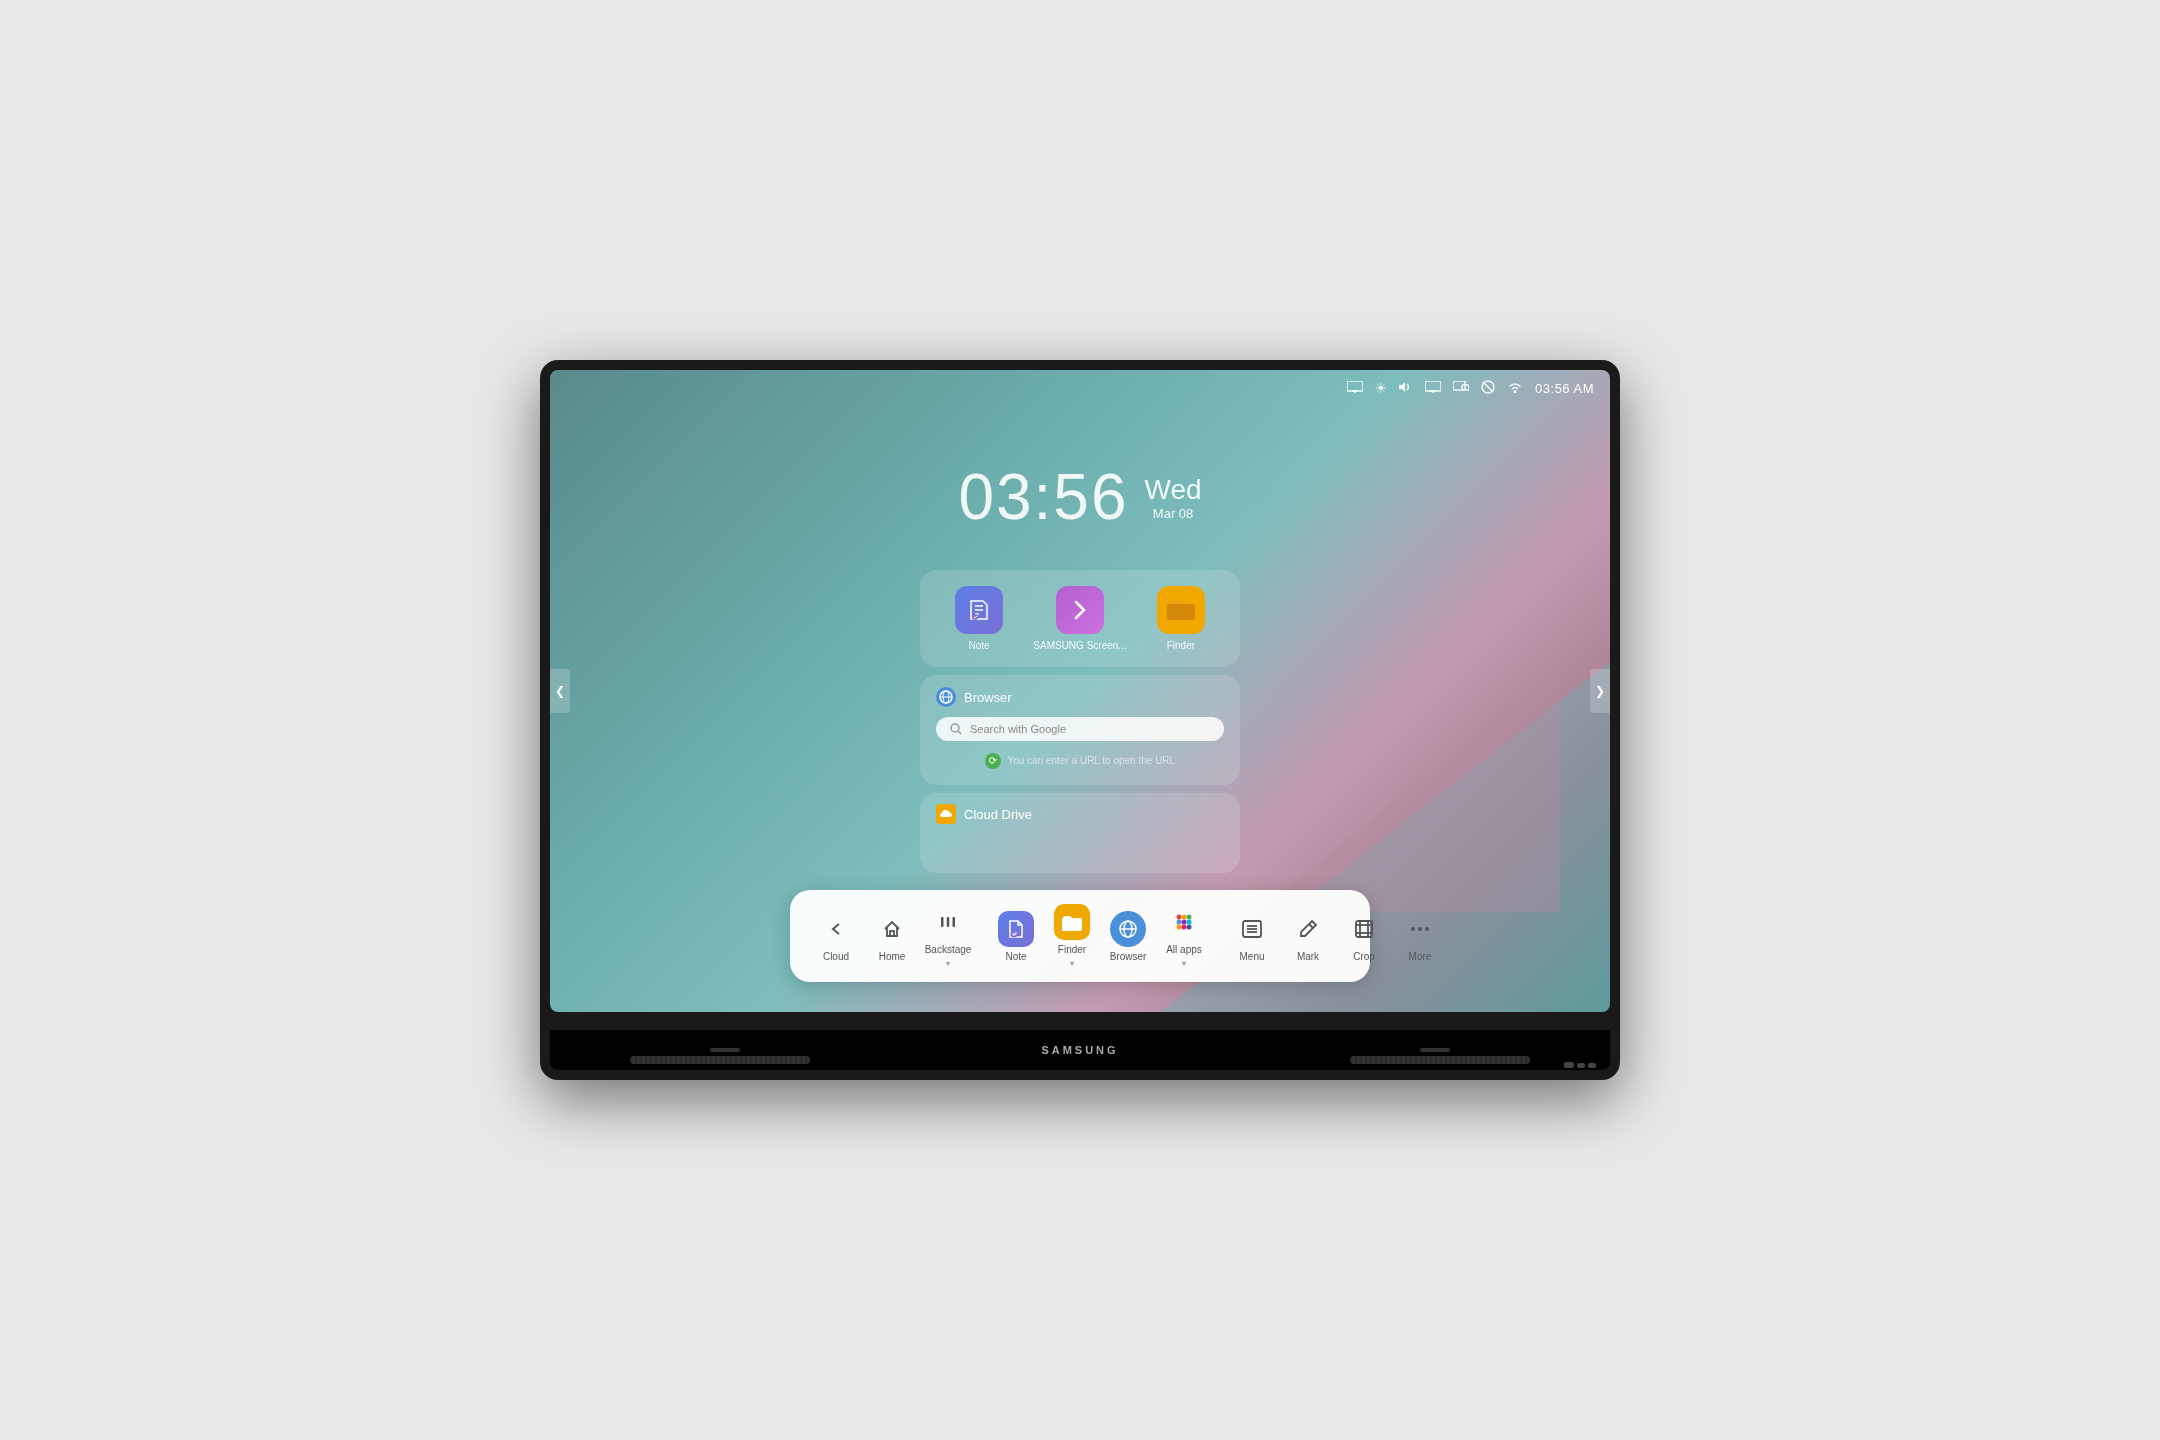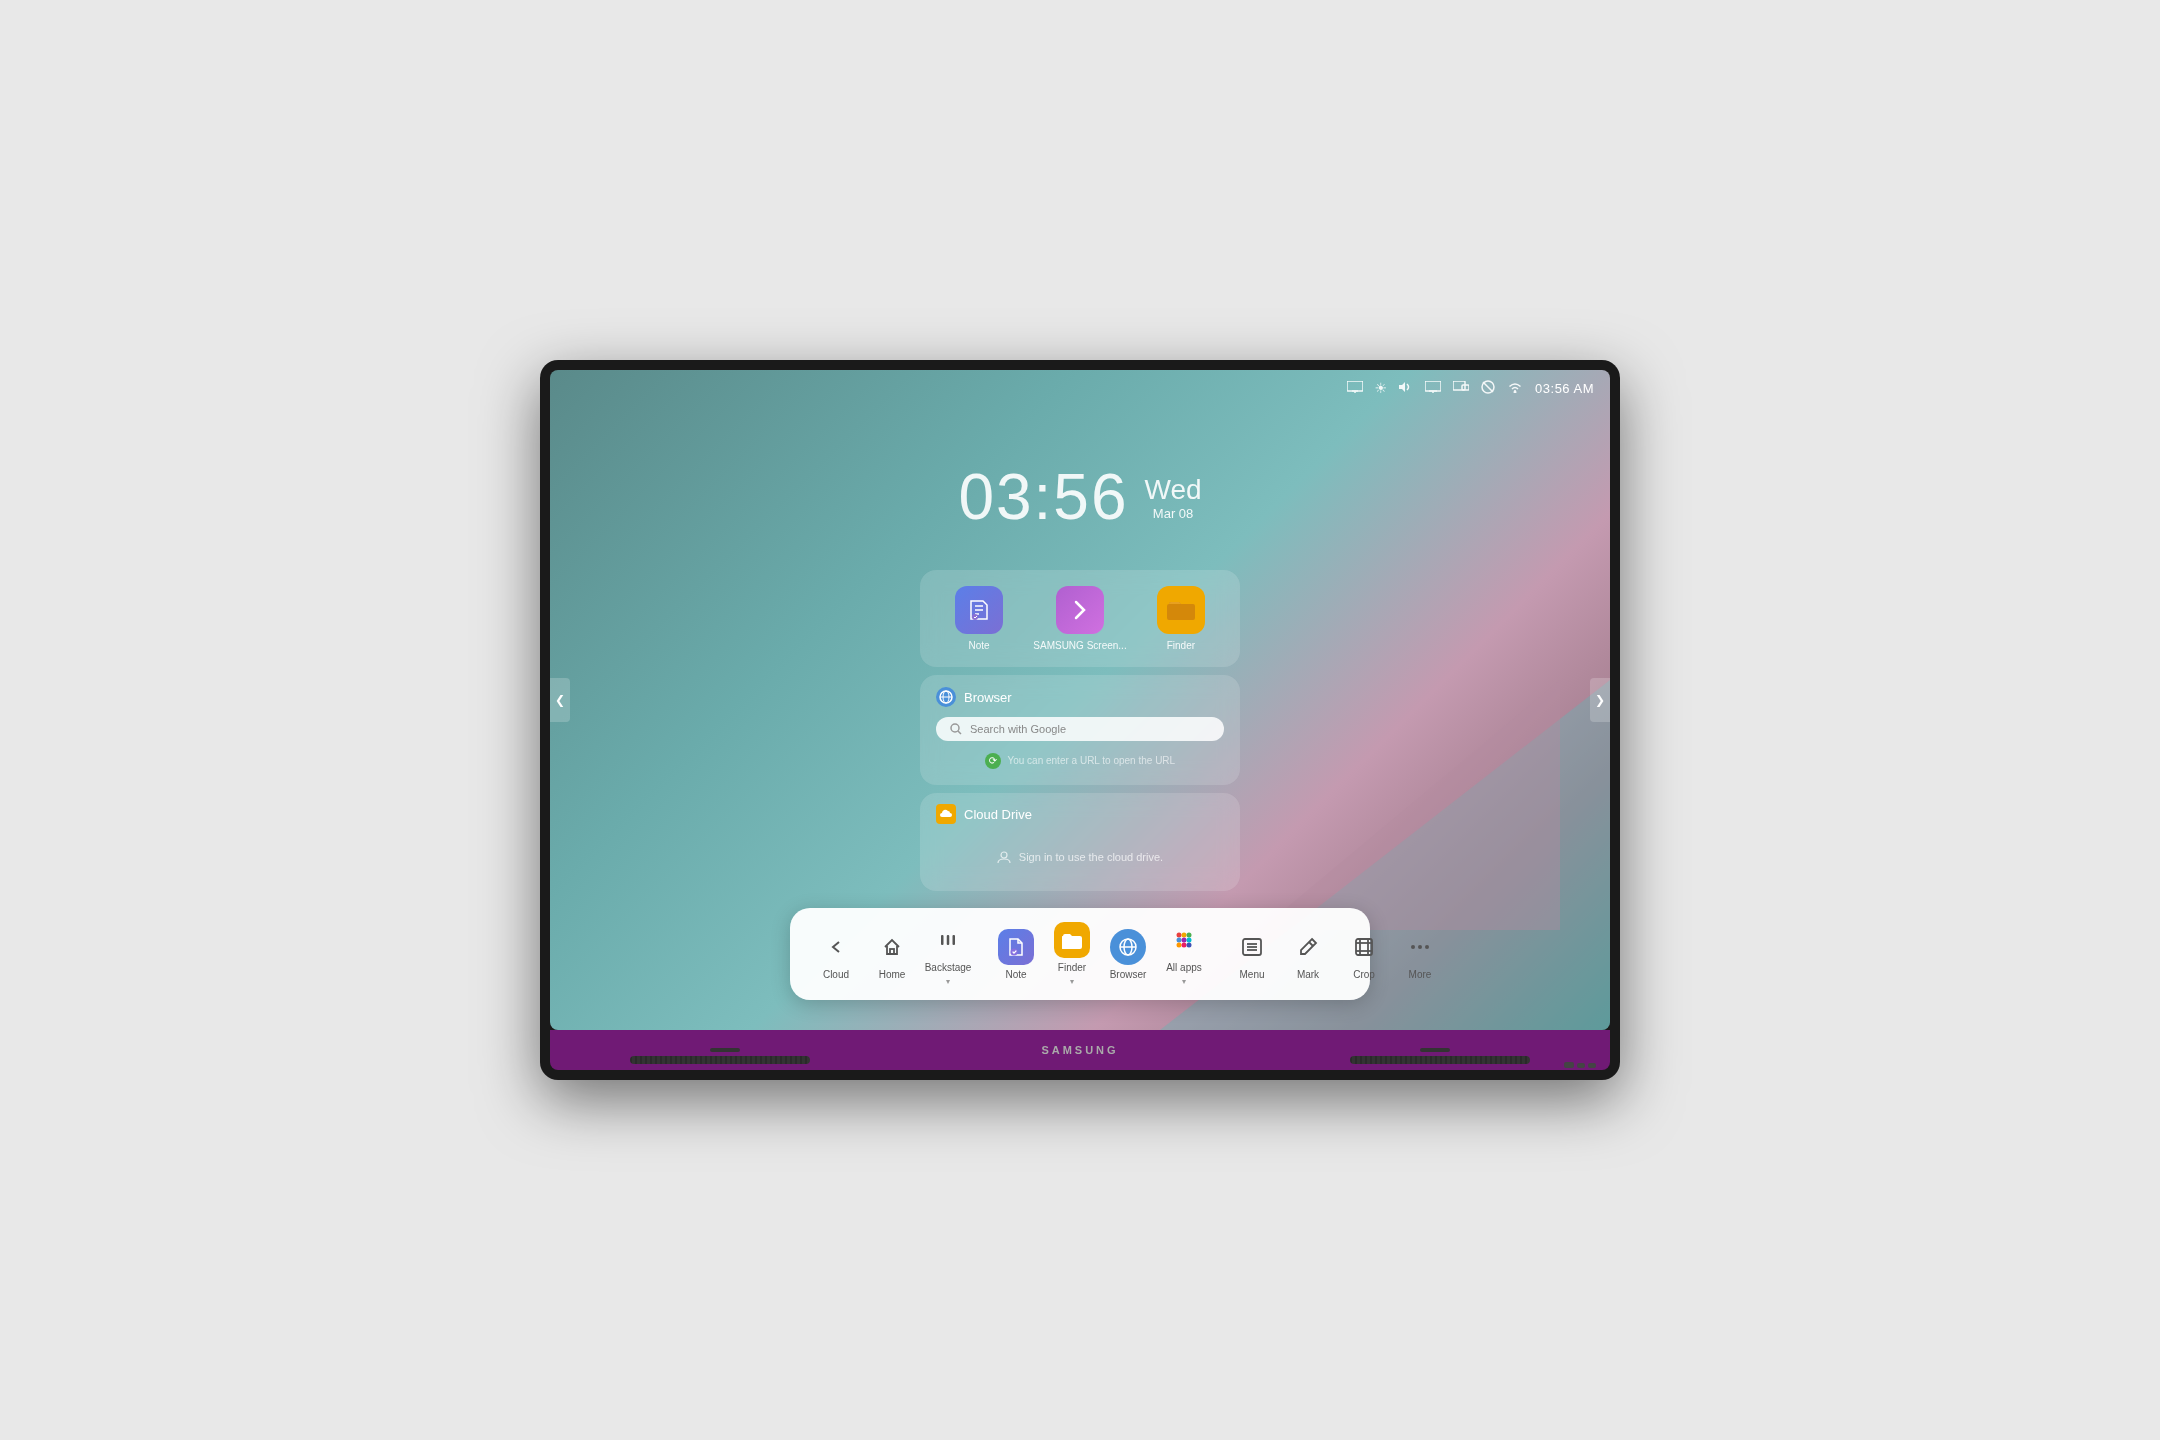--- a/index.html
+++ b/index.html
@@ -329,27 +329,28 @@
     .taskbar-divider {
       width: 1px;
       height: 30px;
       background: rgba(0,0,0,0.1);
       margin: 0 4px;
     }
 
     
     .tv-bottom {
       height: 40px;
-      background: #701a75;
+      background: #000000;
       display: flex;
       align-items: center;
       justify-content: center;
       border-radius: 0 0 8px 8px;
       gap: 20px;
       position: relative;
+      margin-top: 18px;
     }
 
     .samsung-logo {
       color: #aaa;
       font-size: 11px;
       letter-spacing: 3px;
       font-weight: 600;
     }
 
     .tv-button {
@@ -529,27 +530,20 @@
 
       <div class="cloud-widget">
         <div class="widget-header">
           <div style="width:20px;height:20px;background:#f0a800;border-radius:4px;display:flex;align-items:center;justify-content:center;">
             <svg width="12" height="12" viewBox="0 0 12 12" fill="white">
                 <path d="M2 9 Q0 9 0 7 Q0 5 2 5 Q2 3 4 2 Q6 1 8 3 Q10 3 10 5 Q12 5 12 7 Q12 9 10 9Z"></path>
               </svg>
           </div>
           <span class="widget-title">Cloud Drive</span>
         </div>
-        <div class="cloud-sign-in">
-          <svg width="14" height="14" viewBox="0 0 14 14" fill="none">
-              <circle cx="7" cy="5" r="3" stroke="rgba(255,255,255,0.7)" stroke-width="1.2"></circle>
-              <path d="M1 13 Q1 9 7 9 Q13 9 13 13" stroke="rgba(255,255,255,0.7)" stroke-width="1.2" fill="none"></path>
-            </svg>
-          <span>Sign in to use the cloud drive.</span>
-        </div>
       </div>
 
     </div>
 
     <div class="taskbar">
 
       <div class="taskbar-item">
         <div class="taskbar-icon">
           <svg width="18" height="18" viewBox="0 0 18 18" fill="none" stroke="#555" stroke-width="2">
               <path d="M12 4 L6 9 L12 14"></path>

